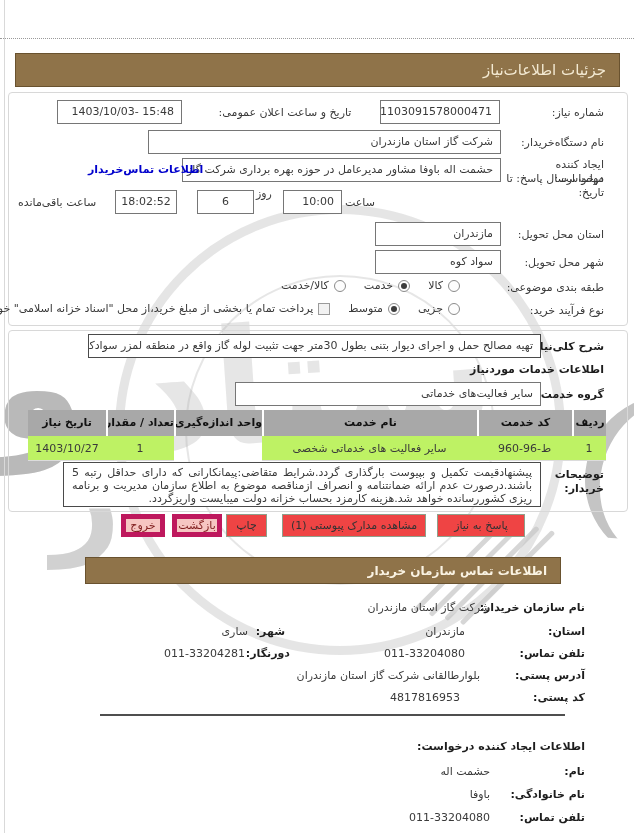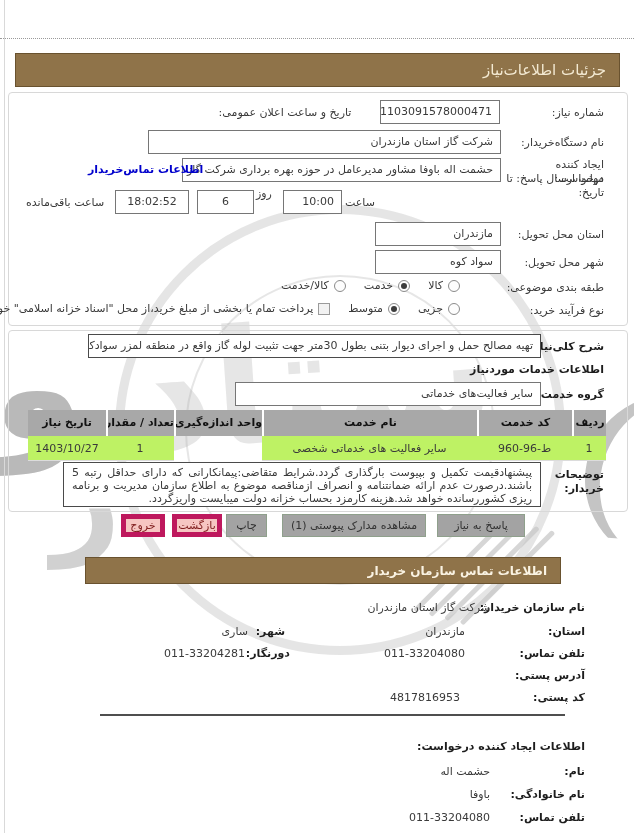--- a/index.html
+++ b/index.html
@@ -42,21 +42,21 @@
   }
   .th:last-child{border-left:none;}
   .td{
     background:#bef264;text-align:center;height:25px;line-height:25px;box-sizing:border-box;
     overflow:hidden;white-space:nowrap;border-bottom:1px solid #dcdcdc;
   }
   .btn{
     font-family:"DejaVu Sans",sans-serif;font-size:11px;height:23px;box-sizing:border-box;
     display:flex;align-items:center;justify-content:center;cursor:pointer;padding:0 4px;
   }
-  .btn-green{background:#a3a3a3;border:1px solid #8fa08c;color:#333;}
+  .btn-green{background:#ef4444;border:1px solid #8fa08c;color:#333;}
   .btn-pink{background:#f6c6c2;border:5px solid #be185d;color:#7e1c1c;}
   .notes{
     background:#fff;border:1px solid #4a4a4a;box-sizing:border-box;
     padding:3px 8px;text-align:justify;line-height:13px;overflow:hidden;
   }
   .divider{position:absolute;height:2px;background:#4f4f4f;z-index:1;}
   .wm-ring{border-radius:50%;box-sizing:border-box;}
   .wm-text{font-weight:bold;white-space:nowrap;}
   .wm-stripe{position:absolute;height:5px;background:#c6c6c6;border-radius:2px;}
 </style>
@@ -83,35 +83,36 @@
 
   <div class="abs bar bar1" style="left:15px;top:53px;width:605px;height:34px;">
     <span>جزئیات اطلاعات‌نیاز</span>
   </div>
 
   <div class="abs gb" style="left:8px;top:92px;width:618px;height:232px;"></div>
 
   <div class="abs lbl" style="right:30px;top:106px;">شماره نیاز:</div>
   <div class="abs box" style="left:380px;top:100px;width:120px;"><span class="ltr">1103091578000471</span></div>
   <div class="abs lbl" style="left:210px;top:106px;width:150px;text-align:center;white-space:nowrap;">تاریخ و ساعت اعلان عمومی:</div>
+  <div class="abs box" style="left:57px;top:100px;width:125px;"><span class="ltr">1403/10/03- 15:48</span></div>
 
   <div class="abs lbl" style="right:30px;top:136px;">نام دستگاه‌خریدار:</div>
   <div class="abs box" style="left:148px;top:130px;width:353px;"><span>شرکت گاز استان مازندران</span></div>
 
   <div class="abs lbl" style="right:30px;top:158px;width:82px;">ایجاد کننده درخواست:</div>
   <div class="abs box" style="left:182px;top:158px;width:319px;"><span>حشمت اله باوفا مشاور مدیرعامل در حوزه بهره برداری شرکت گاز استان مازندران</span></div>
   <div class="abs link" style="left:88px;top:163px;white-space:nowrap;">اطلاعات تماس‌خریدار</div>
 
   <div class="abs lbl" style="right:30px;top:172px;width:100px;">مهلت ارسال پاسخ: تا تاریخ:</div>
   <div class="abs lbl" style="left:345px;top:196px;">ساعت</div>
   <div class="abs box" style="left:283px;top:190px;width:59px;"><span class="ltr">10:00</span></div>
   <div class="abs lbl" style="left:256px;top:187px;">روز</div>
   <div class="abs box" style="left:197px;top:190px;width:57px;text-align:center;"><span class="ltr">6</span></div>
-  <div class="abs box" style="left:115px;top:190px;width:74px;text-align:center;padding:0 2px;"><span class="ltr">18:02:52</span></div>
-  <div class="abs lbl" style="left:26px;top:196px;white-space:nowrap;">ساعت باقی‌مانده</div>
+  <div class="abs box" style="left:115px;top:190px;width:62px;text-align:center;padding:0 2px;"><span class="ltr">18:02:52</span></div>
+  <div class="abs lbl" style="left:18px;top:196px;white-space:nowrap;">ساعت باقی‌مانده</div>
 
   <div class="abs lbl" style="right:30px;top:228px;">استان محل تحویل:</div>
   <div class="abs box" style="left:375px;top:222px;width:126px;"><span>مازندران</span></div>
 
   <div class="abs lbl" style="right:30px;top:256px;">شهر محل تحویل:</div>
   <div class="abs box" style="left:375px;top:250px;width:126px;"><span>سواد کوه</span></div>
 
   <div class="abs lbl" style="right:30px;top:281px;">طبقه بندی موضوعی:</div>
   <div class="abs optrow" style="right:174px;top:279px;">
     <div class="opt">
@@ -193,20 +194,21 @@
   <div class="abs lbl" style="right:169px;top:625px;">مازندران</div>
   <div class="abs blbl" style="right:349px;top:625px;">شهر:</div>
   <div class="abs lbl" style="right:386px;top:625px;">ساری</div>
 
   <div class="abs blbl" style="right:49px;top:647px;">تلفن تماس:</div>
   <div class="abs lbl" style="right:169px;top:647px;"><span class="ltr">011-33204080</span></div>
   <div class="abs blbl" style="right:344px;top:647px;">دورنگار:</div>
   <div class="abs lbl" style="right:389px;top:647px;"><span class="ltr">011-33204281</span></div>
 
   <div class="abs blbl" style="right:49px;top:669px;">آدرس پستی:</div>
+  <div class="abs lbl" style="right:154px;top:669px;">بلوارطالقانی  شرکت گاز استان مازندران</div>
 
   <div class="abs blbl" style="right:49px;top:691px;">کد پستی:</div>
   <div class="abs lbl" style="right:174px;top:691px;"><span class="ltr">4817816953</span></div>
 
   <div class="divider" style="left:100px;top:714px;width:465px;"></div>
 
   <div class="abs blbl" style="right:49px;top:740px;">اطلاعات ایجاد کننده درخواست:</div>
 
   <div class="abs blbl" style="right:49px;top:765px;">نام:</div>
   <div class="abs lbl" style="right:144px;top:765px;">حشمت اله</div>

